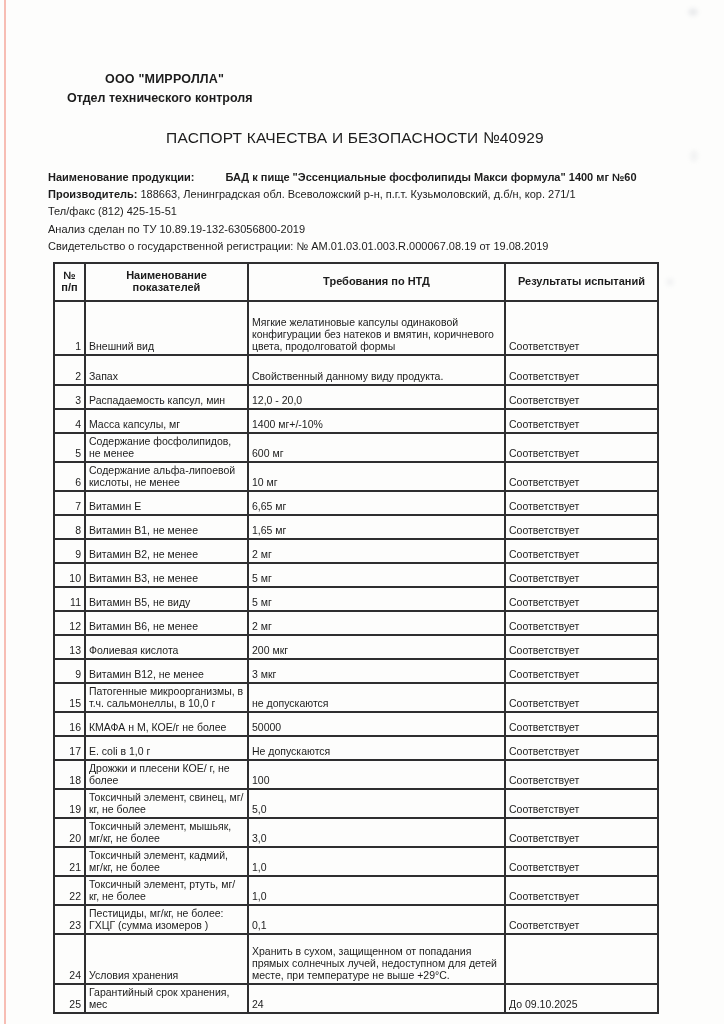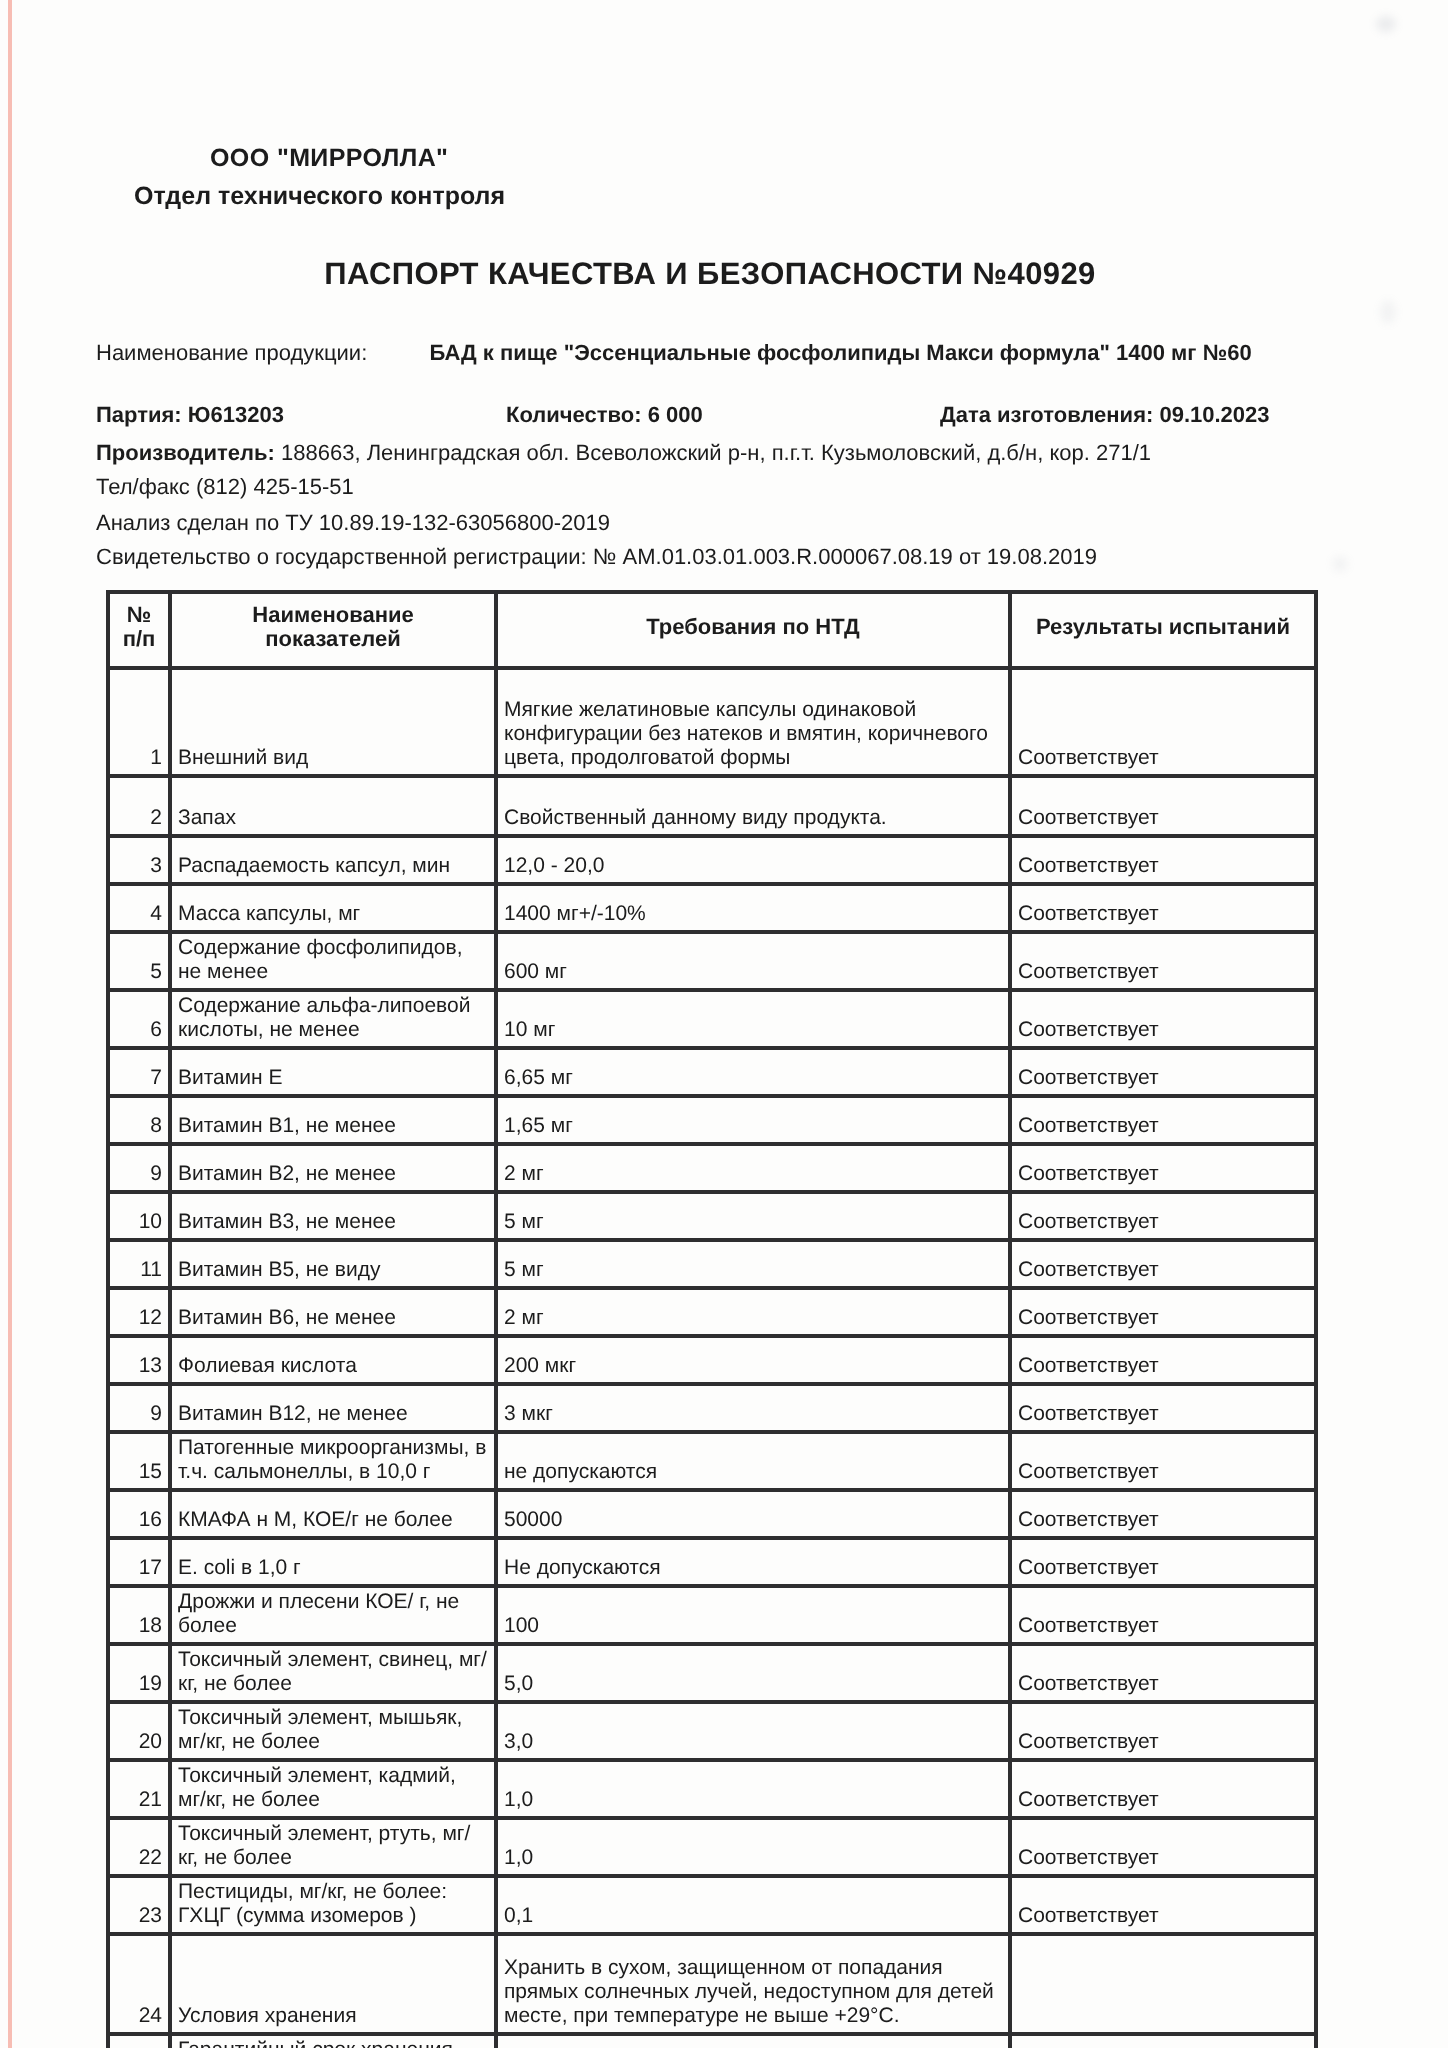--- a/index.html
+++ b/index.html
@@ -18,24 +18,24 @@
   }
   .smudge { position:absolute; background:#9aa0ad; border-radius:50%; filter:blur(2px); }
   .s1 { left:688px; top:8px;  width:10px; height:8px;  opacity:.18; }
   .s2 { left:690px; top:150px; width:8px; height:12px; opacity:.10; }
   .s3 { left:666px; top:278px; width:8px; height:8px;  opacity:.10; }
 
   .content { position:relative; padding:0 0 0 48px; width:628px; }
 
   .company    { margin:72px 0 0 57px; font-weight:bold; font-size:12.5px; letter-spacing:.2px; }
   .department { margin:5px 0 0 19px;  font-weight:bold; font-size:12.5px; }
-  .doc-title  { margin:24px 0 0 0; width:614px; text-align:center; font-weight:bold; font-size:15.5px; letter-spacing:.2px; }
+  .doc-title  { margin:24px 0 0 0; width:614px; text-align:center; font-weight:normal; font-size:15.5px; letter-spacing:.2px; }
 
   .product-line { margin:24px 0 0 0; font-size:11px; }
-  .product-line .lbl { font-weight:normal; }
+  .product-line .lbl { font-weight:bold; }
   .product-line .val { font-weight:bold; margin-left:28px; }
 
   .batch-line { margin:19px 0 0 0; font-size:11px; font-weight:bold; position:relative; height:14px; }
   .batch-line .seg-batch { position:absolute; left:0; }
   .batch-line .seg-qty   { position:absolute; left:205px; }
   .batch-line .seg-date  { position:absolute; left:422px; }
   .info-line { font-size:11px; margin-top:4.5px; line-height:13px; }
   .info-line .lbl-b { font-weight:bold; }
 
   table.qc {
@@ -78,34 +78,20 @@
 
   <div class="company">ООО "МИРРОЛЛА"</div>
   <div class="department">Отдел технического контроля</div>
   <div class="doc-title">ПАСПОРТ КАЧЕСТВА И БЕЗОПАСНОСТИ №40929</div>
 
   <div class="product-line">
     <span class="lbl">Наименование продукции:</span>
     <span class="val">БАД к пище "Эссенциальные фосфолипиды Макси формула" 1400 мг №60</span>
   </div>
 
-  <div class="batch-line">
-    <span class="seg-batch">
-      <span>Партия:</span>
-      <span>Ю613203</span>
-    </span>
-    <span class="seg-qty">
-      <span>Количество:</span>
-      <span>6 000</span>
-    </span>
-    <span class="seg-date">
-      <span>Дата изготовления:</span>
-      <span>09.10.2023</span>
-    </span>
-  </div>
 
   <div class="info-line">
     <span class="lbl-b">Производитель:</span>
     <span>188663, Ленинградская обл. Всеволожский р-н, п.г.т. Кузьмоловский, д.б/н, кор. 271/1</span>
   </div>
   <div class="info-line">Тел/факс (812) 425-15-51</div>
   <div class="info-line">Анализ сделан по ТУ 10.89.19-132-63056800-2019</div>
   <div class="info-line">Свидетельство о государственной регистрации: № АМ.01.03.01.003.R.000067.08.19 от 19.08.2019</div>
 
   <table class="qc">

